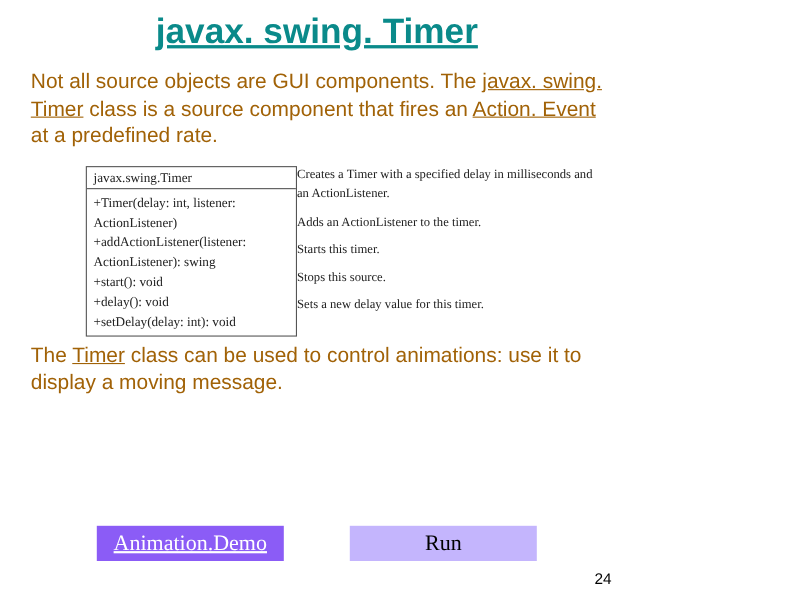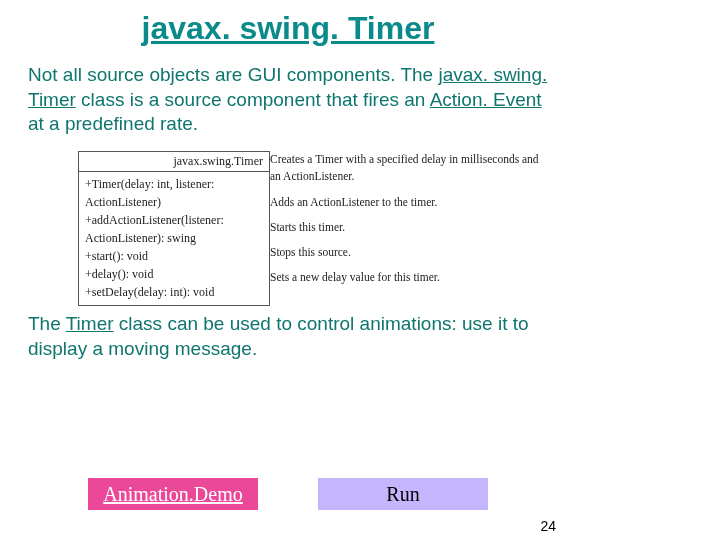--- a/index.html
+++ b/index.html
@@ -22,21 +22,21 @@
   .title {
     text-align: center;
     font-size: 32px;
     color: #0a8a8a;
     text-decoration: underline;
     margin: 0 0 16px 0;
     font-family: Arial, sans-serif;
   }
   .para {
     font-size: 19px;
-    color: #0f766e;
+    color: #a16207;
     line-height: 1.3;
     margin: 0 0 14px 0;
   }
   .u { text-decoration: underline; }
   .diagram {
     margin: 6px 0 6px 50px;
   }
   .diagram table {
     border-collapse: collapse;
     font-family: "Times New Roman", Times, serif;
@@ -47,21 +47,21 @@
     vertical-align: top;
     padding: 0;
   }
   .uml-box {
     border: 1px solid #555;
     width: 190px;
   }
   .uml-head {
     border-bottom: 1px solid #555;
     padding: 2px 6px;
-    text-align: right;
+    text-align: left;
     font-size: 12px;
   }
   .uml-body {
     padding: 3px 6px 4px 6px;
     line-height: 1.5;
   }
   .desc-col {
     padding: 6px 0 0 14px;
     line-height: 1.5;
     width: 340px;
@@ -80,21 +80,21 @@
   .btn {
     width: 170px;
     height: 32px;
     display: flex;
     align-items: center;
     justify-content: center;
     font-family: "Times New Roman", Times, serif;
     font-size: 20px;
   }
   .btn-dark {
-    background: #ec4899;
+    background: #8b5cf6;
     color: #fff;
     text-decoration: underline;
   }
   .btn-teal {
     background: #c4b5fd;
     color: #000;
   }
   .page-num {
     position: absolute;
     right: 20px;

